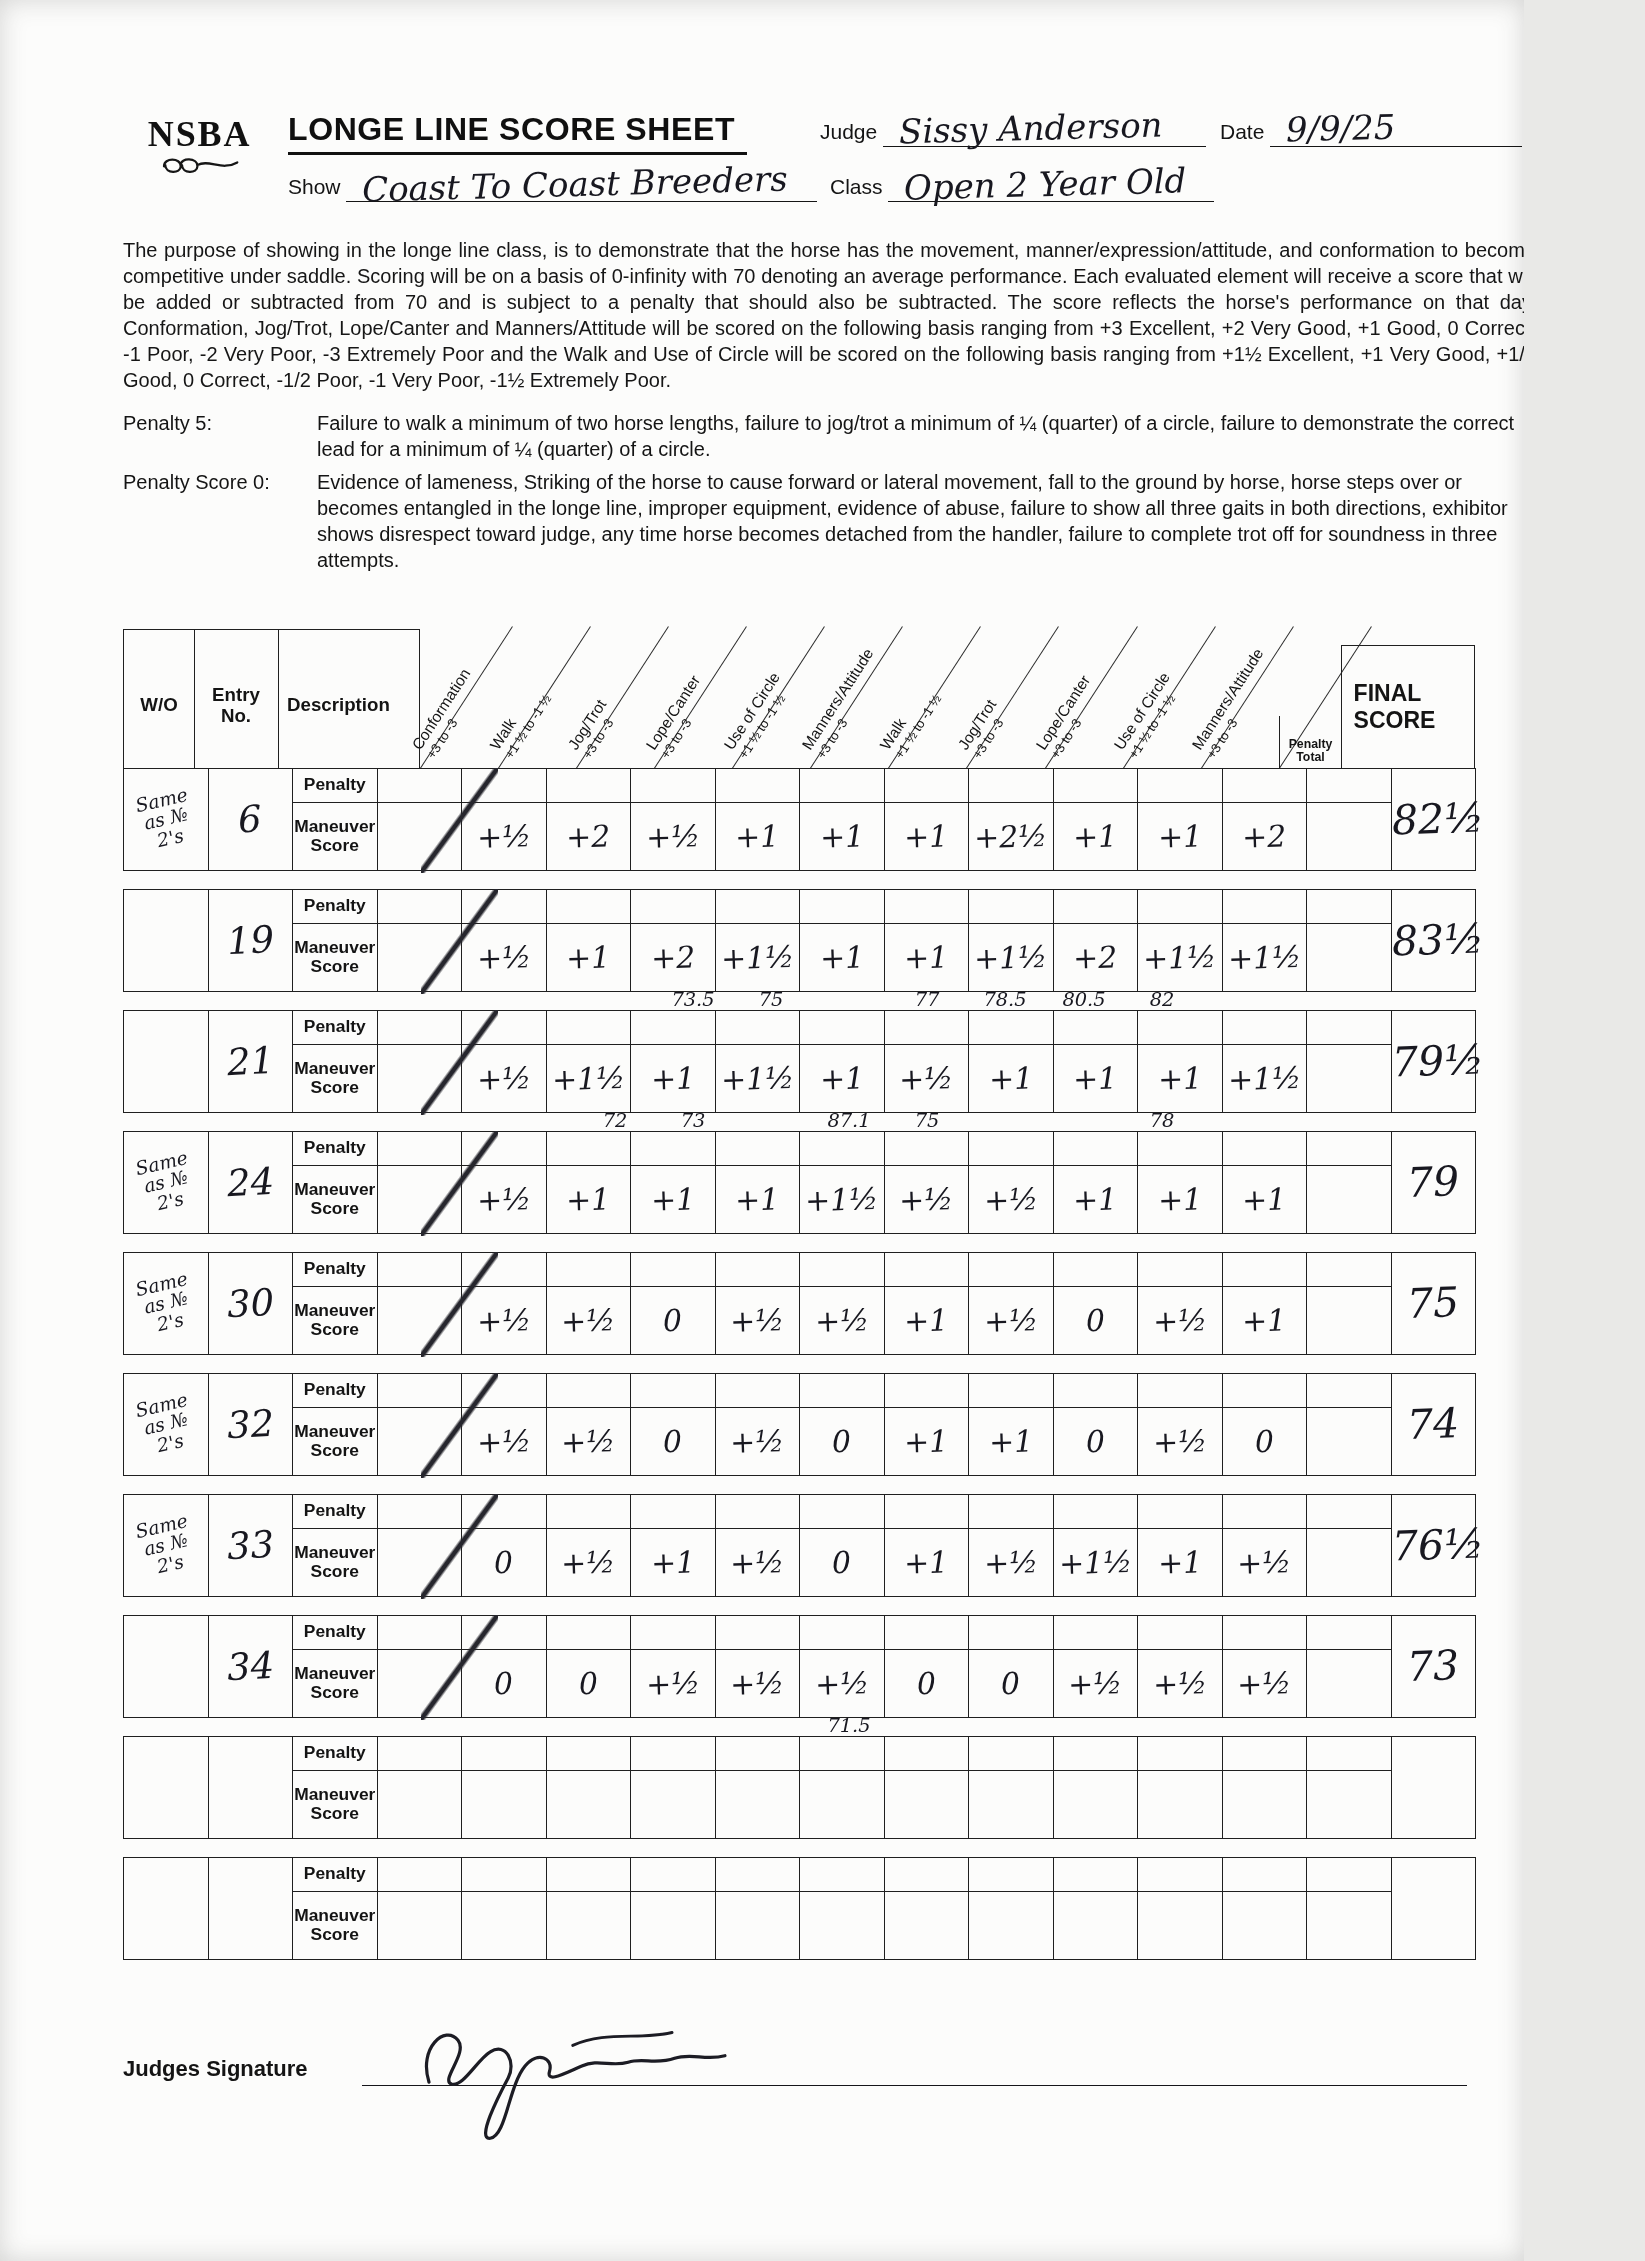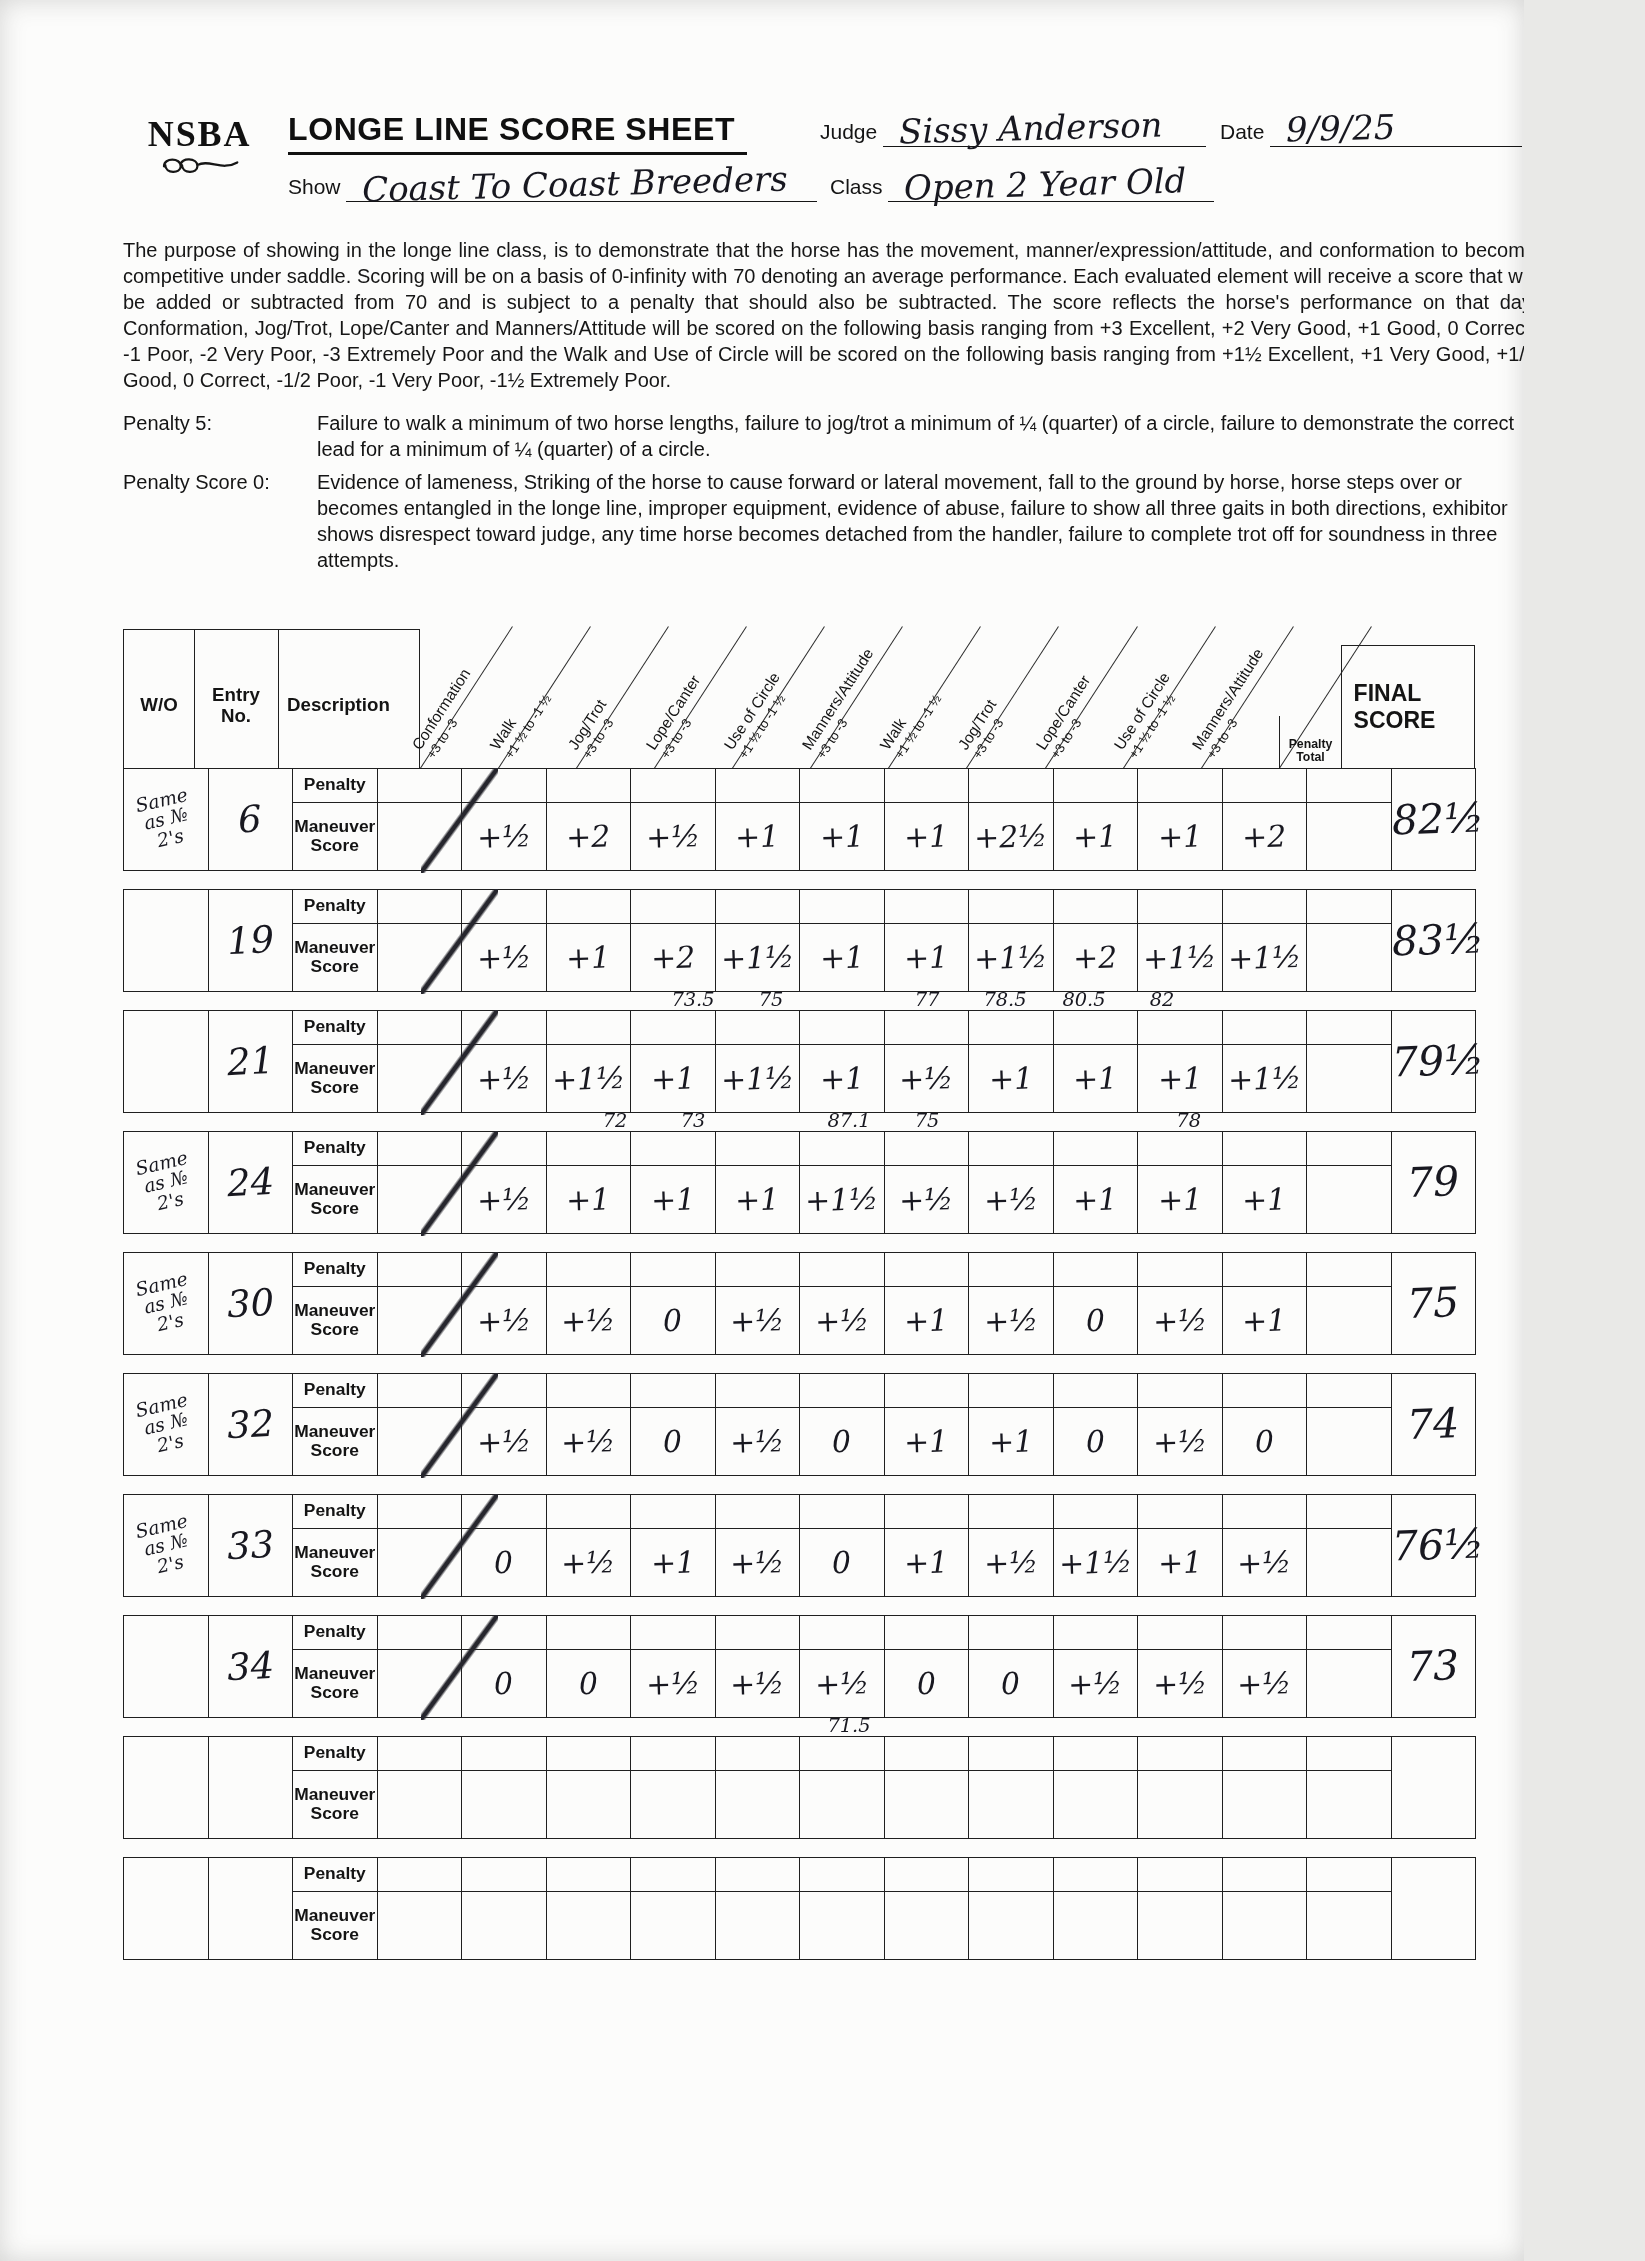--- a/index.html
+++ b/index.html
@@ -344,21 +344,21 @@
         <td class="c-pt"></td>
       </tr>
     </tbody>
             </table>
     <div class="slash"></div>
     <div class="gap">
               <span class="hand subtotal" style="left: 453px;">72</span>
               <span class="hand subtotal" style="left: 531px;">73</span>
               <span class="hand subtotal" style="left: 687px;">87.1</span>
               <span class="hand subtotal" style="left: 765px;">75</span>
-              <span class="hand subtotal" style="left: 1000px; text-align: right;">78</span>
+              <span class="hand subtotal" style="left: 1000px;">78</span>
             </div>
   </div>
 
   <div class="blockwrap">
     <table class="block">
               <tbody>
       <tr class="pr">
         <td class="c-wo" rowspan="2"><span class="hand wo-note">Same as № 2's</span></td>
         <td class="c-entry" rowspan="2"><span class="hand entry-num">24</span></td>
         <td class="c-desc"><span>Penalty</span></td>
@@ -646,16 +646,24 @@
         <td class="c-pt"></td>
       </tr>
     </tbody>
             </table>
 
     <div class="gap"></div>
   </div>
 </div>
     </div>
 
+    <div class="footer">
+      <span class="sig-label">Judges Signature</span>
+      <div class="sig-line"></div>
+      <svg class="sig-svg" width="361" height="155" viewBox="0 0 560 240">
+        <path d="M45,135 C28,82 70,45 90,70 C106,90 62,132 80,138 C98,143 120,100 140,88 C165,72 180,105 168,128 C152,158 118,225 140,222 C165,218 168,142 194,110 C214,86 238,98 232,118 C226,138 258,120 282,110 C308,98 328,112 354,104 C376,97 398,108 426,98 C452,89 474,102 504,94" fill="none" stroke="#1c1c24" stroke-width="5" stroke-linecap="round"></path>
+        <path d="M268,78 C318,55 372,70 422,58" fill="none" stroke="#1c1c24" stroke-width="4.5" stroke-linecap="round"></path>
+      </svg>
+    </div>
 
   </div>
 </div>
 
 
 </body></html>

